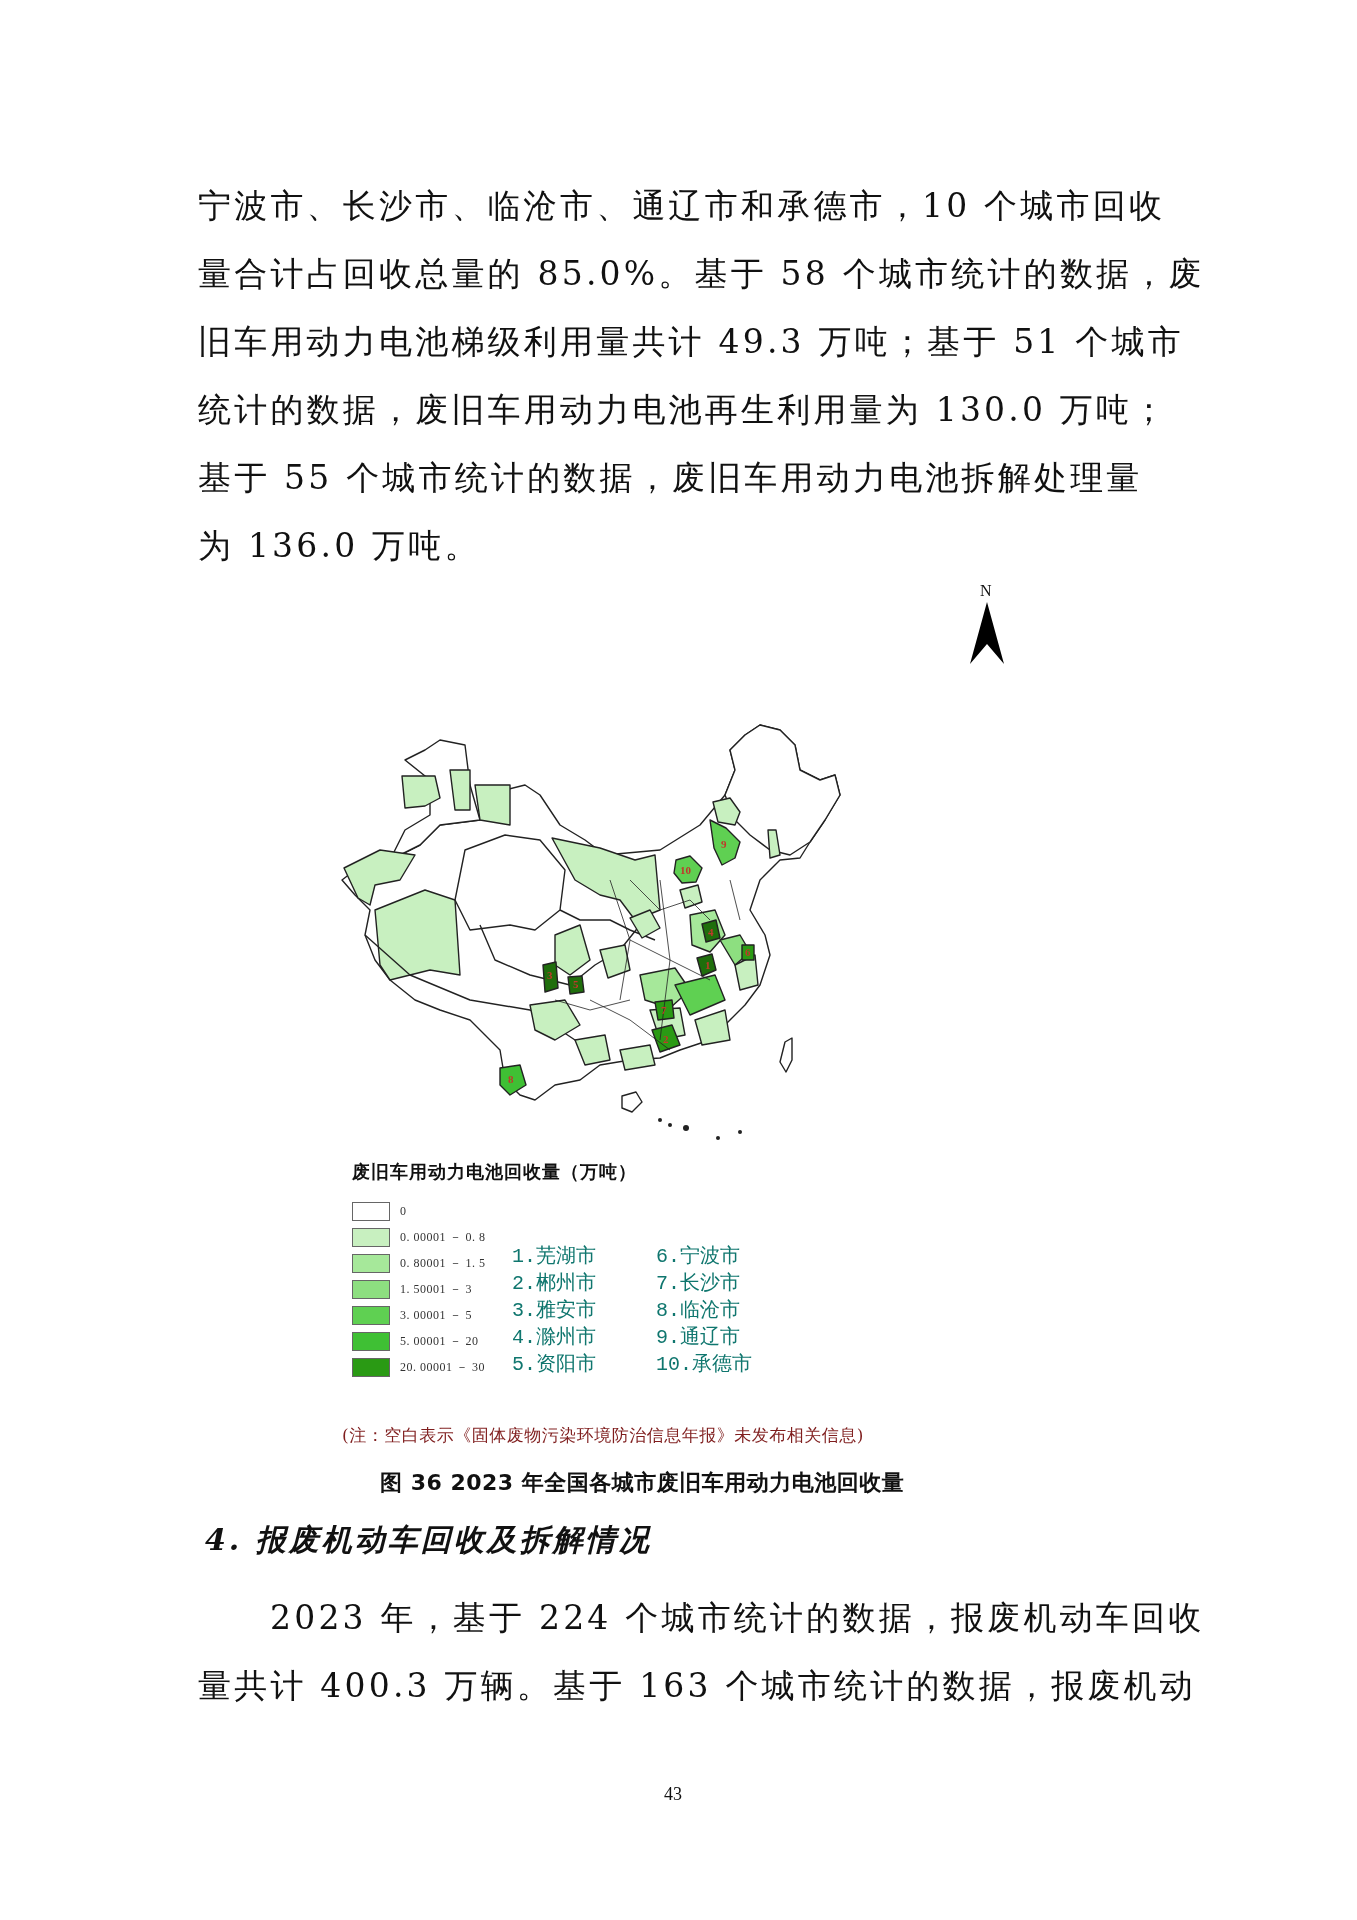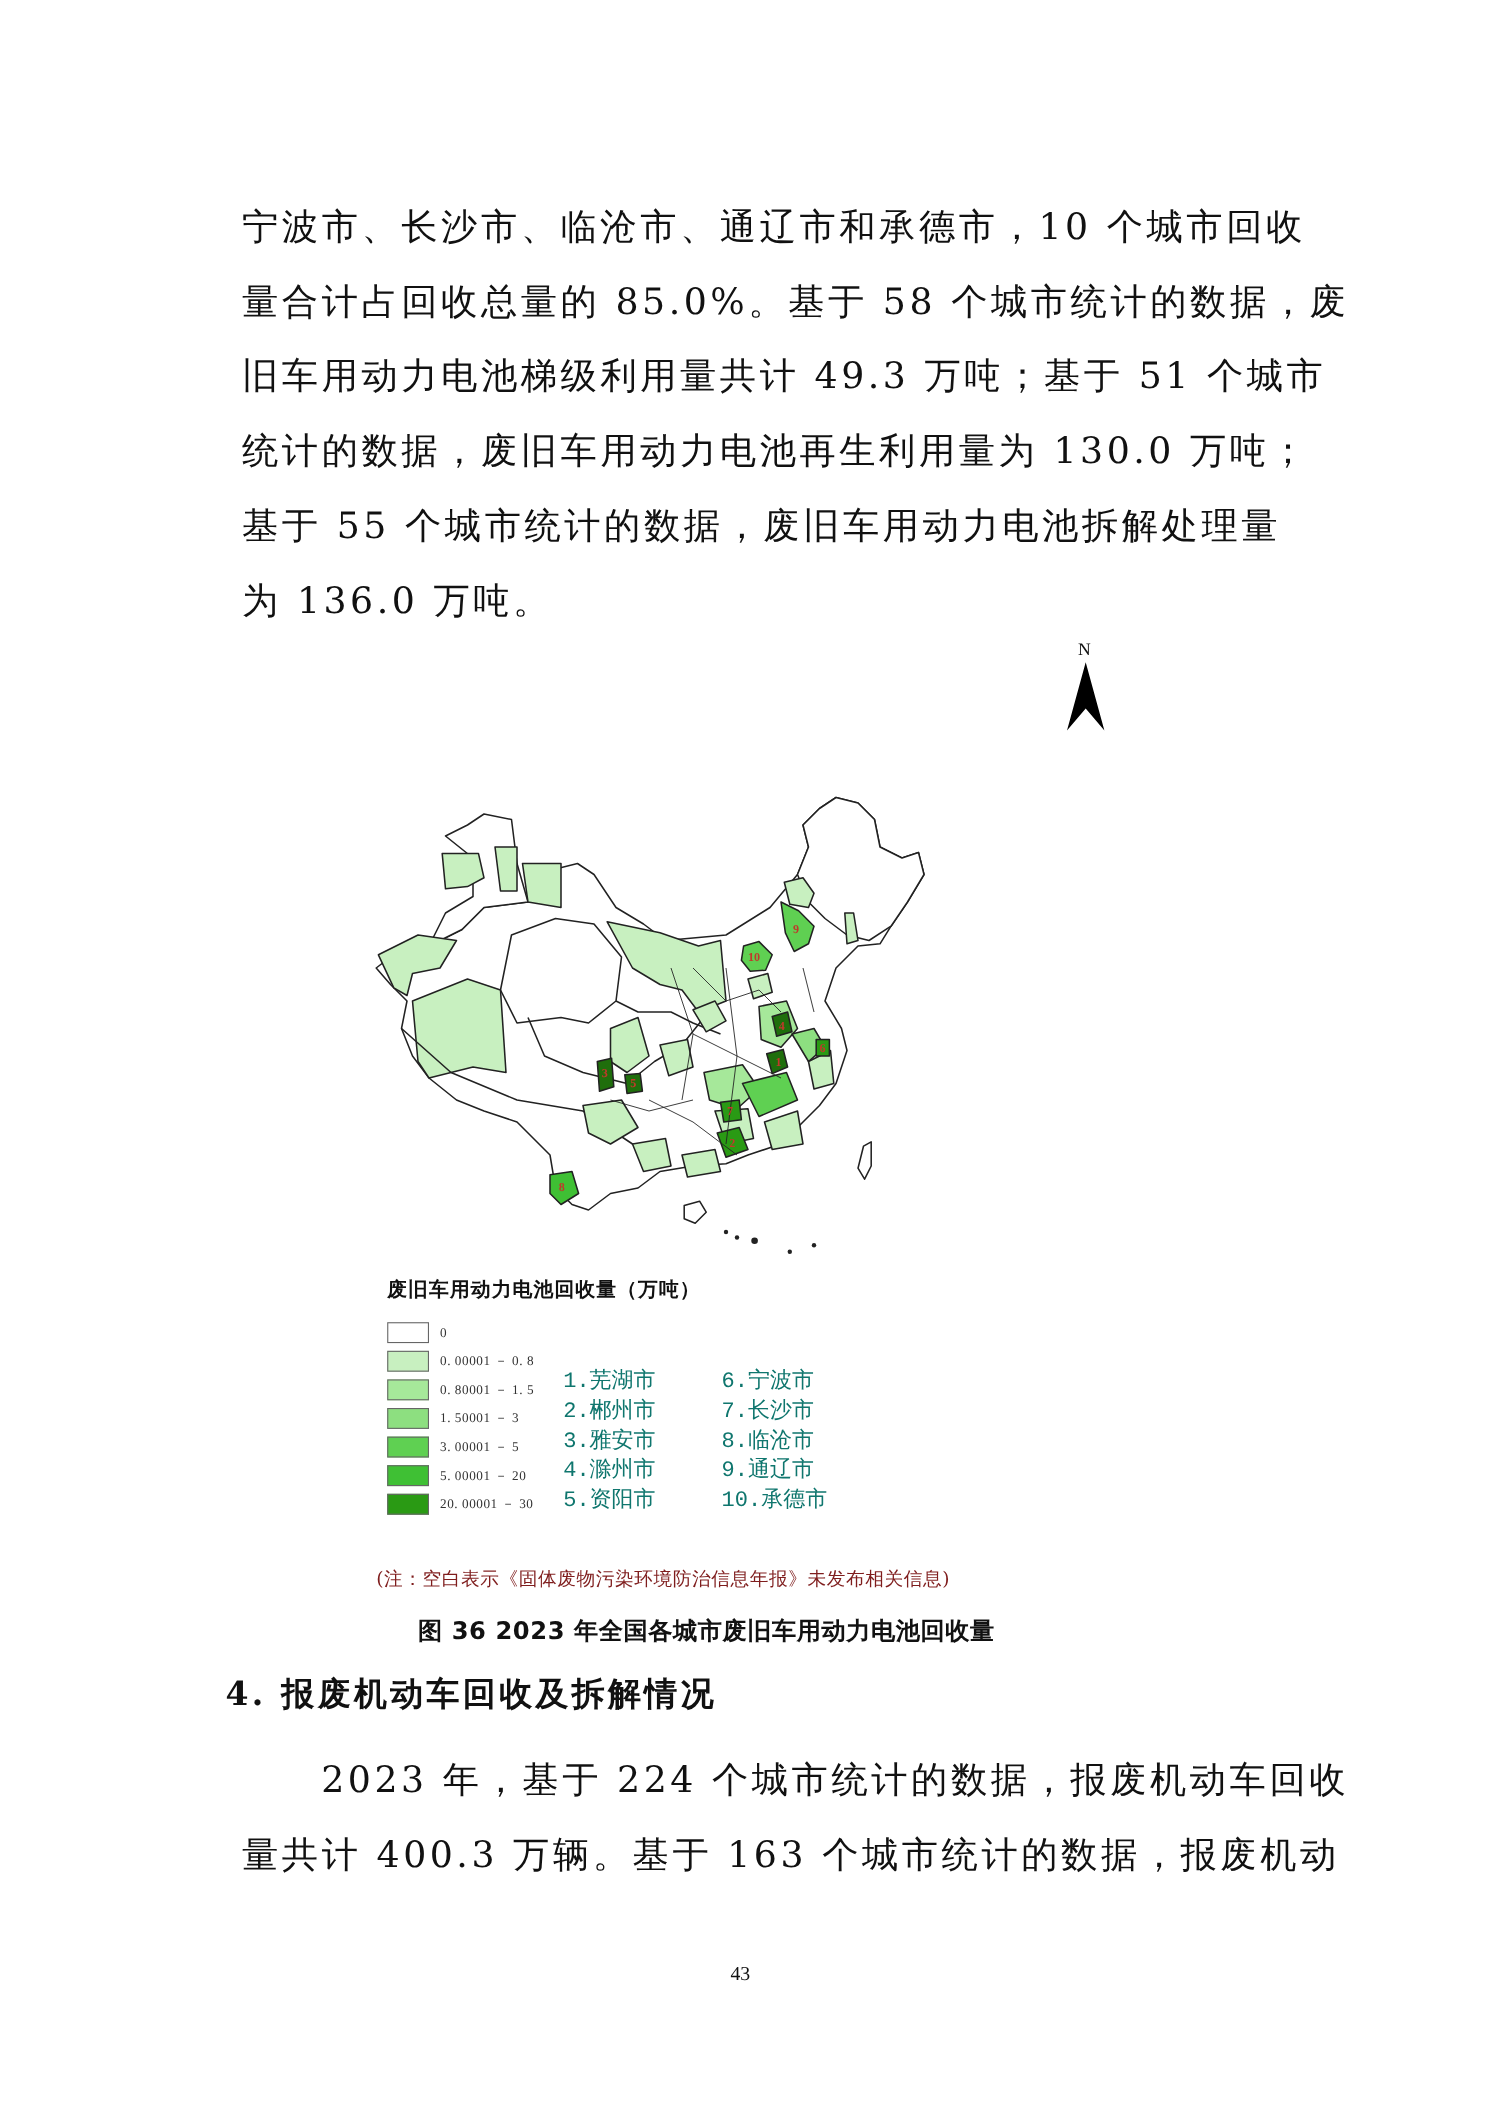--- a/index.html
+++ b/index.html
@@ -1,18 +1,18 @@
 <!DOCTYPE html>
 <html><head>
 <meta charset="utf-8">
 <style>
   html, body { margin: 0; padding: 0; background: #ffffff; }
   body { width: 1357px; height: 1920px; position: relative; overflow: hidden;
          font-family: "DejaVu Serif", "Liberation Serif", serif; color: #111; }
-  .para { position: absolute; left: 220px; width: 945px; font-size: 33px;
+  .para { position: absolute; left: 198px; width: 945px; font-size: 33px;
           line-height: 68px; letter-spacing: 3.2px; text-align: justify; }
   .para .line { display: block; white-space: nowrap; height: 68px; }
   #para1 { top: 172px; }
   .figure { position: absolute; left: 330px; top: 580px; width: 700px; height: 840px; }
   .figure svg { position: absolute; left: 0; top: 0; }
   .north { position: absolute; left: 962px; top: 580px; width: 50px; height: 90px; }
   .north-label { position: absolute; left: 980px; top: 582px; font-size: 16px;
                  font-family: "Liberation Serif", serif; }
   .legend { position: absolute; left: 352px; top: 1160px; width: 420px; }
   .legend-title { font-size: 18px; font-weight: bold; letter-spacing: 1px;
@@ -22,21 +22,21 @@
   .legend-label { font-size: 12px; color: #333; font-family: "Liberation Serif", serif; letter-spacing: 0.5px; }
   .city-list { position: absolute; top: 1243px; font-size: 20px; color: #0f766e;
                font-family: Liberation Mono, monospace; line-height: 27px; }
   .city-list.col1 { left: 512px; }
   .city-list.col2 { left: 656px; }
   .note { position: absolute; left: 342px; top: 1424px; font-size: 17px; color: #7f1d1d;
           letter-spacing: 0.5px; font-family: "DejaVu Serif", serif; }
   .caption { position: absolute; left: 380px; top: 1468px; font-size: 22px; font-weight: bold;
              font-family: "DejaVu Sans", sans-serif; letter-spacing: 0.5px; }
   .section-heading { position: absolute; left: 205px; top: 1520px; font-size: 30px; font-weight: bold;
-                     letter-spacing: 3px; font-family: "DejaVu Serif", serif; }
+                     letter-spacing: 3px; font-family: "DejaVu Serif", serif; font-style: italic; }
   #para2 { top: 1584px; }
   #para2 .line.first { text-indent: 72px; }
   .page-number { position: absolute; left: 664px; top: 1784px; font-size: 18px;
                  font-family: "Liberation Serif", serif; }
   .marker-label { font-family: "Liberation Serif", serif; font-size: 11px; fill: #c0392b; font-weight: bold; }
 </style>
 </head>
 <body>
 
 <div class="para" id="para1">

